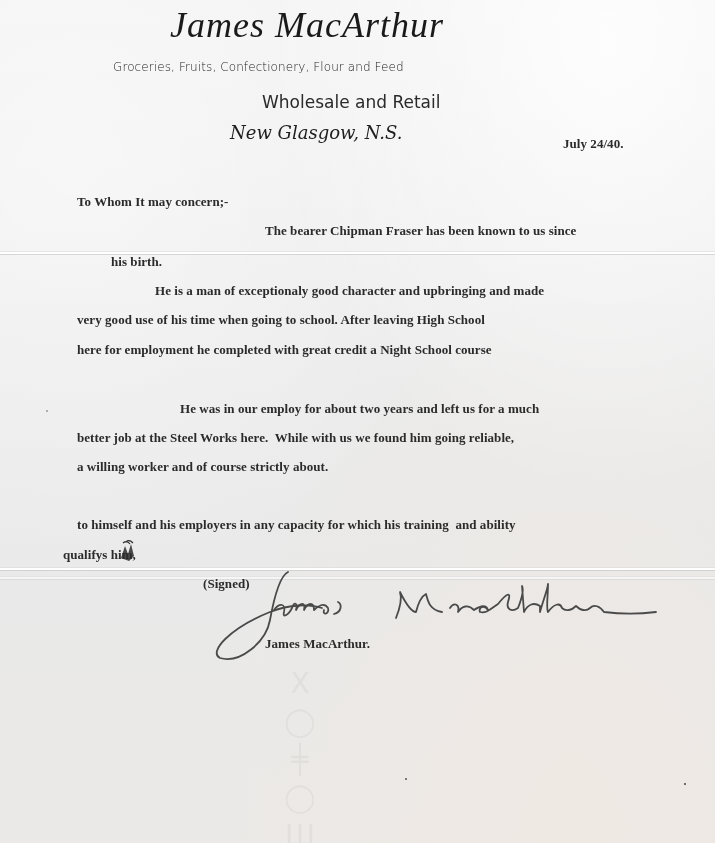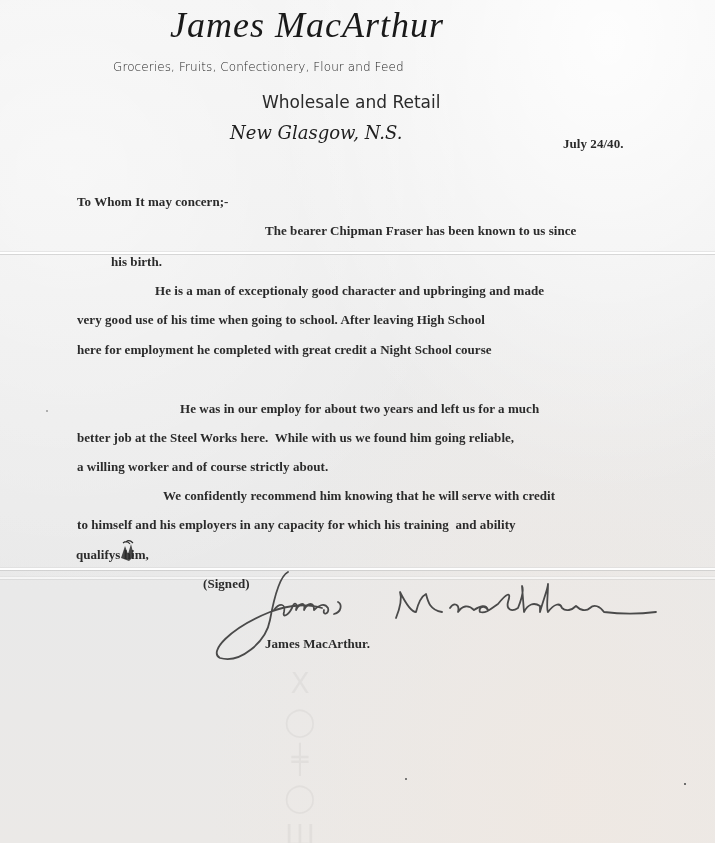--- a/index.html
+++ b/index.html
@@ -148,23 +148,22 @@
   <div class="tw" style="left:77px; top:194px;">To Whom It may concern;-</div>
 
   <div class="tw" style="left:265px; top:223px;">The bearer Chipman Fraser has been known to us since</div>
   <div class="tw" style="left:95px; top:254px;margin-left:16px;">his birth.</div>
   <div class="tw" style="left:155px; top:283px;">He is a man of exceptionaly good character and upbringing and made</div>
   <div class="tw" style="left:77px; top:342px;">here for employment he completed with great credit a Night School course</div>
   <div class="tw" style="left:77px; top:312px;">very good use of his time when going to school. After leaving High School</div>
   <div class="tw" style="left:180px; top:401px;">He was in our employ for about two years and left us for a much</div>
   <div class="tw" style="left:77px; top:430px;">better job at the Steel Works here.  While with us we found him going reliable,</div>
   <div class="tw" style="left:77px; top:459px;">a willing worker and of course strictly about.</div>
-  <div class="tw" style="left:163px; top:488px;">We confidently recommend him knowing that he will serve with credit</div>
   <div class="tw" style="left:77px; top:517px;">to himself and his employers in any capacity for which his training  and ability</div>
-  <div class="tw" style="left:76px; top:547px;">qualifys him,</div>
+  <div class="tw" style="left:63px; top:547px;">qualifys him,</div>
 
   <svg class="blot" viewBox="0 0 22 24">
     <path d="M4 18 L8 6 L11 14 L14 4 L17 16 L12 21 Z" fill="#2b2b2b" opacity="0.85"></path>
     <path d="M6 3 Q10 0 13 4 M9 2 Q12 -1 16 3" stroke="#2b2b2b" stroke-width="1.2" fill="none"></path>
   </svg>
 
   <div class="tw" style="left:203px; top:576px;">(Signed)</div>
 
   <svg class="signature" viewBox="0 0 460 100">
     <g fill="none" stroke="#4a4a4a" stroke-width="1.8" stroke-linecap="round" stroke-linejoin="round">

